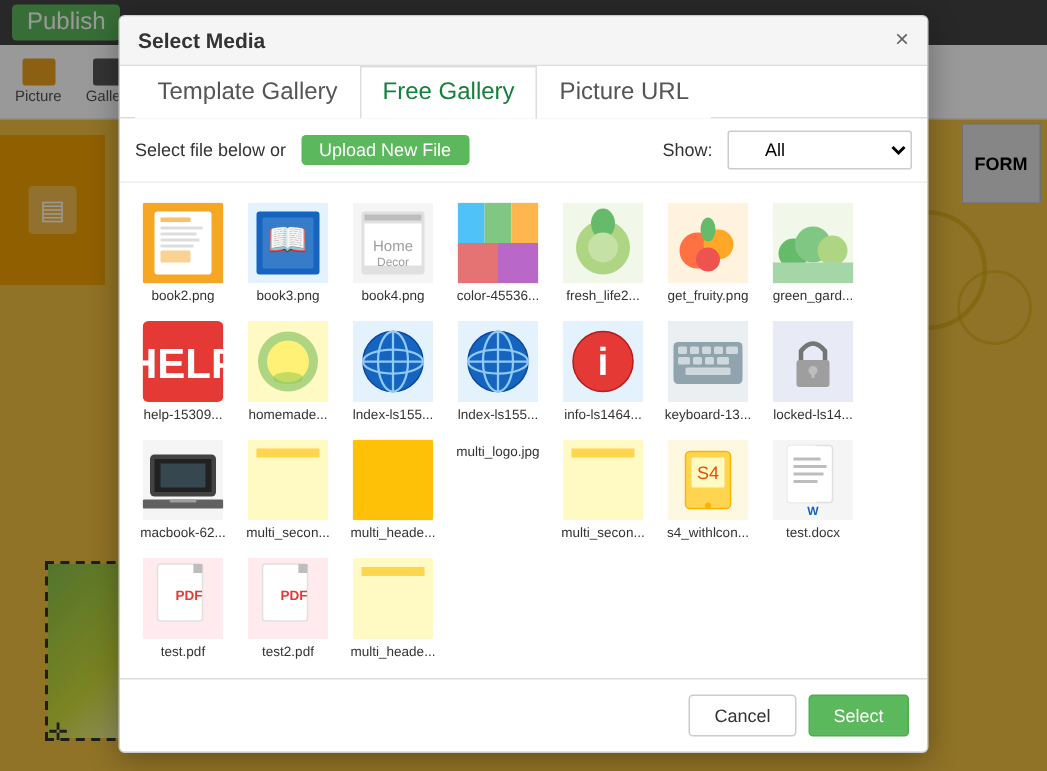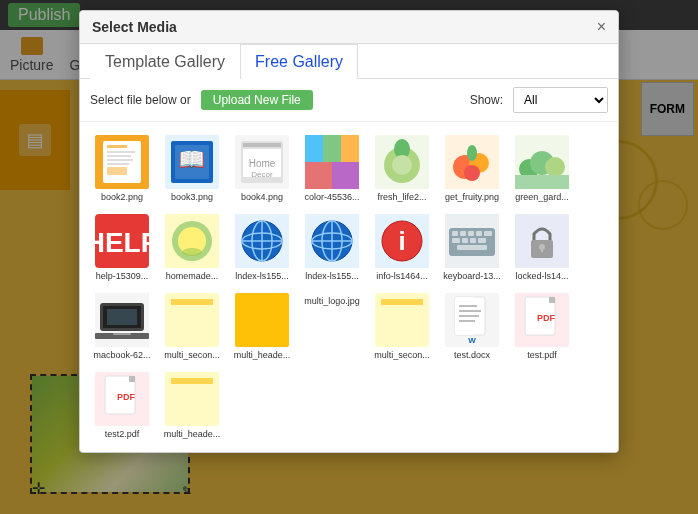--- a/index.html
+++ b/index.html
@@ -42,21 +42,21 @@
       border-bottom: 1px solid #ddd;
       display: flex;
       align-items: center;
       padding: 0 10px;
       gap: 16px;
     }
     .bg-tool-item {
       display: flex;
       flex-direction: column;
       align-items: center;
-      font-size: 14px;
+      font-size: 10px;
       color: #555;
       gap: 2px;
       text-align: center;
     }
     .bg-tool-icon {
       width: 22px;
       height: 18px;
       background: #888;
       border-radius: 2px;
     }
@@ -125,21 +125,21 @@
       padding: 8px 14px;
       font-size: 16px;
       cursor: pointer;
       color: #555;
       border: 1px solid transparent;
       border-bottom: none;
       margin-bottom: -1px;
       background: #fff;
     }
     .tab.active {
-      color: #1d4ed8;
+      color: #15803d;
       border-color: #ddd;
       background: #fff;
       font-weight: normal;
     }
 
     
     .modal-toolbar {
       display: flex;
       align-items: center;
       padding: 8px 10px;
@@ -159,21 +159,21 @@
       border-radius: 3px;
       cursor: pointer;
     }
     .show-label {
       font-size: 12px;
       color: #333;
       margin-left: auto;
     }
     .show-select {
       border: 1px solid #ccc;
-      padding: 4px 6px;
+      padding: 4px 20px;
       font-size: 12px;
       border-radius: 2px;
       background: #fff;
     }
 
     
     .file-grid-wrapper {
       flex: 1;
       display: flex;
       overflow: hidden;
@@ -294,20 +294,21 @@
   <div class="modal">
 
     <div class="modal-header">
       <span class="modal-title">Select Media</span>
       <button class="modal-close">×</button>
     </div>
 
     <div class="modal-tabs">
       <div class="tab">Template Gallery</div>
       <div class="tab active">Free Gallery</div>
+      <div class="tab">Picture URL</div>
     </div>
 
     <div class="modal-toolbar">
       <span class="select-file-label">Select file below or</span>
       <button class="upload-btn">Upload New File</button>
       <span class="show-label">Show:</span>
       <select class="show-select">
         <option>All</option>
         <option>Images</option>
         <option>Documents</option>
@@ -529,20 +530,32 @@
               <svg width="54" height="54" xmlns="http://www.w3.org/2000/svg">
                 <rect width="54" height="54" fill="#fff9c4" rx="2"></rect>
                 <rect x="6" y="6" width="42" height="6" fill="#ffd54f"></rect>
               </svg>
             </div>
             <div class="file-name">multi_secon...</div>
           </div>
           <div class="file-item">
             <div class="file-thumb">
               <svg width="54" height="54" xmlns="http://www.w3.org/2000/svg">
+                <rect width="54" height="54" fill="#fff8e1"></rect>
+                <rect x="12" y="8" width="30" height="38" rx="3" fill="#ffd54f" stroke="#ffb300" stroke-width="1"></rect>
+                <circle cx="27" cy="44" r="2" fill="#ffb300"></circle>
+                <rect x="16" y="12" width="22" height="20" fill="#fff9c4" rx="1"></rect>
+                <text x="27" y="26" text-anchor="middle" fill="#e65100" font-size="12">S4</text>
+              </svg>
+            </div>
+            <div class="file-name">s4_withlcon...</div>
+          </div>
+          <div class="file-item">
+            <div class="file-thumb">
+              <svg width="54" height="54" xmlns="http://www.w3.org/2000/svg">
                 <rect width="54" height="54" fill="#f5f5f5"></rect>
                 <rect x="10" y="4" width="30" height="38" rx="2" fill="#fff" stroke="#e0e0e0" stroke-width="1"></rect>
                 <rect x="10" y="4" width="20" height="38" rx="2" fill="#fff"></rect>
                 <rect x="14" y="12" width="18" height="2" fill="#bdbdbd"></rect>
                 <rect x="14" y="17" width="22" height="2" fill="#bdbdbd"></rect>
                 <rect x="14" y="22" width="20" height="2" fill="#bdbdbd"></rect>
                 <rect x="14" y="27" width="16" height="2" fill="#bdbdbd"></rect>
                 <text x="27" y="50" text-anchor="middle" fill="#1565c0" font-size="8" font-weight="bold">W</text>
               </svg>
             </div>
@@ -577,15 +590,19 @@
               <svg width="54" height="54" xmlns="http://www.w3.org/2000/svg">
                 <rect width="54" height="54" fill="#fff9c4" rx="2"></rect>
                 <rect x="6" y="6" width="42" height="6" fill="#ffd54f"></rect>
               </svg>
             </div>
             <div class="file-name">multi_heade...</div>
           </div>
         </div>
     </div>
 
+    <div class="modal-footer">
+      <button class="btn-cancel">Cancel</button>
+      <button class="btn-select">Select</button>
+    </div>
 
   </div>
 </div>
 
 </body></html>

